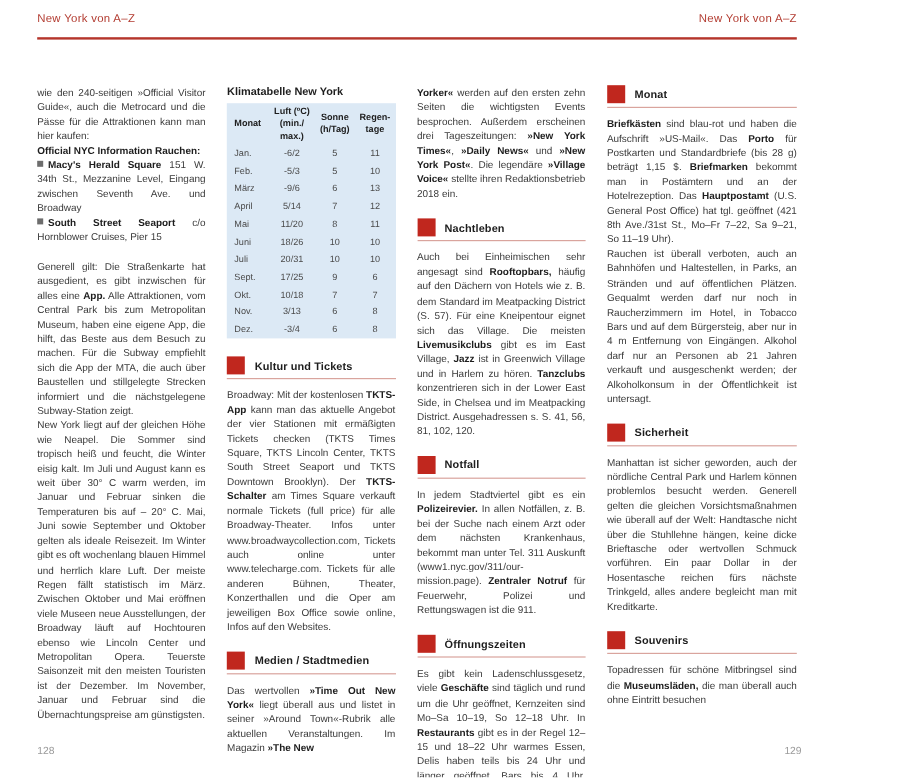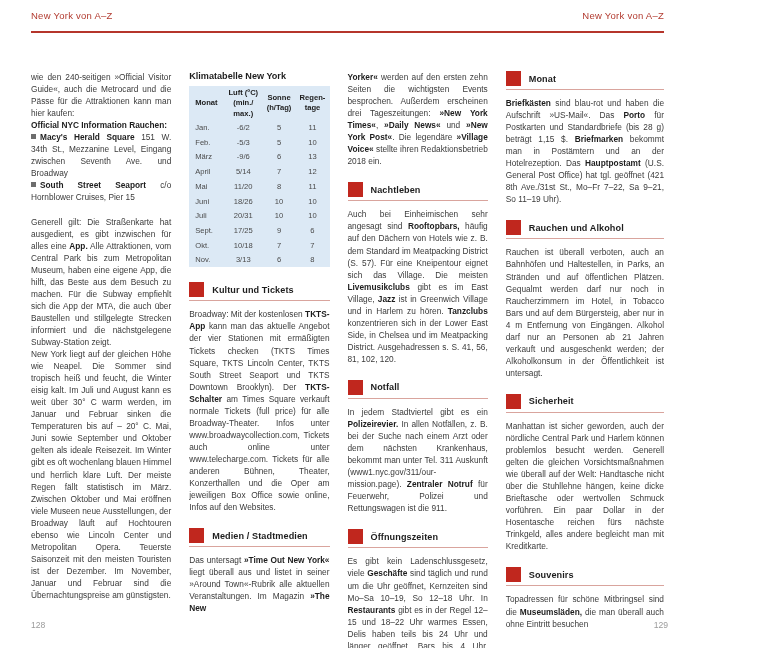--- a/index.html
+++ b/index.html
@@ -259,37 +259,43 @@
               <td>10/18</td>
               <td>7</td>
               <td>7</td>
             </tr>
             <tr>
               <td class="mon">Nov.</td>
               <td>3/13</td>
               <td>6</td>
               <td>8</td>
             </tr>
+            <tr>
+              <td class="mon">Dez.</td>
+              <td>-3/4</td>
+              <td>6</td>
+              <td>8</td>
+            </tr>
           </tbody>
       </table>
 
       <div class="section-head">
         <span class="sqr"></span>
         <span class="htxt">Kultur und Tickets</span>
       </div>
       <p class="para">
         <span>Broadway: Mit der kostenlosen </span><b>TKTS-App</b><span> kann man das aktuelle Angebot der vier Stationen mit ermäßigten Tickets checken (TKTS Times Square, TKTS Lincoln Center, TKTS South Street Seaport und TKTS Downtown Brooklyn). Der </span><b>TKTS-Schalter</b><span> am Times Square verkauft normale Tickets (full price) für alle Broadway-Theater. Infos unter www.broadwaycollection.com, Tickets auch online unter www.telecharge.com. Tickets für alle anderen Bühnen, Theater, Konzerthallen und die Oper am jeweiligen Box Office sowie online, Infos auf den Websites.</span>
       </p>
 
       <div class="section-head">
         <span class="sqr"></span>
         <span class="htxt">Medien / Stadtmedien</span>
       </div>
       <p class="para">
-        <span>Das untersagt </span><b>»Time Out New York«</b><span> liegt überall aus und listet in seiner »Around Town«-Rubrik alle aktuellen Veranstaltungen. Im Magazin </span><b>»The New</b>
+        <span>Das wertvollen </span><b>»Time Out New York«</b><span> liegt überall aus und listet in seiner »Around Town«-Rubrik alle aktuellen Veranstaltungen. Im Magazin </span><b>»The New</b>
       </p>
     </div>
 
     <div class="col">
       <p class="para">
         <b>Yorker«</b><span> werden auf den ersten zehn Seiten die wichtigsten Events besprochen. Außerdem erscheinen drei Tageszeitungen: </span><b>»New York Times«</b><span>, </span><b>»Daily News«</b><span> und </span><b>»New York Post«</b><span>. Die legendäre </span><b>»Village Voice«</b><span> stellte ihren Redaktionsbetrieb 2018 ein.</span>
       </p>
 
       <div class="section-head">
         <span class="sqr"></span>
@@ -318,24 +324,20 @@
 
     <div class="col">
       <div class="section-head" style="margin-top:0;">
         <span class="sqr"></span>
         <span class="htxt">Monat</span>
       </div>
       <p class="para">
         <b>Briefkästen</b><span> sind blau-rot und haben die Aufschrift »US-Mail«. Das </span><b>Porto</b><span> für Postkarten und Standardbriefe (bis 28 g) beträgt 1,15 $. </span><b>Briefmarken</b><span> bekommt man in Postämtern und an der Hotelrezeption. Das </span><b>Hauptpostamt</b><span> (U.S. General Post Office) hat tgl. geöffnet (421 8th Ave./31st St., Mo–Fr 7–22, Sa 9–21, So 11–19 Uhr).</span>
       </p>
 
-      <div class="section-head">
-        <span class="sqr"></span>
-        <span class="htxt">Rauchen und Alkohol</span>
-      </div>
       <p class="para">Rauchen ist überall verboten, auch an Bahnhöfen und Haltestellen, in Parks, an Stränden und auf öffentlichen Plätzen. Gequalmt werden darf nur noch in Raucherzimmern im Hotel, in Tobacco Bars und auf dem Bürgersteig, aber nur in 4 m Entfernung von Eingängen. Alkohol darf nur an Personen ab 21 Jahren verkauft und ausgeschenkt werden; der Alkoholkonsum in der Öffentlichkeit ist untersagt.</p>
 
       <div class="section-head">
         <span class="sqr"></span>
         <span class="htxt">Sicherheit</span>
       </div>
       <p class="para">Manhattan ist sicher geworden, auch der nördliche Central Park und Harlem können problemlos besucht werden. Generell gelten die gleichen Vorsichtsmaßnahmen wie überall auf der Welt: Handtasche nicht über die Stuhllehne hängen, keine dicke Brieftasche oder wertvollen Schmuck vorführen. Ein paar Dollar in der Hosentasche reichen fürs nächste Trinkgeld, alles andere begleicht man mit Kreditkarte.</p>
 
       <div class="section-head">
         <span class="sqr"></span>

